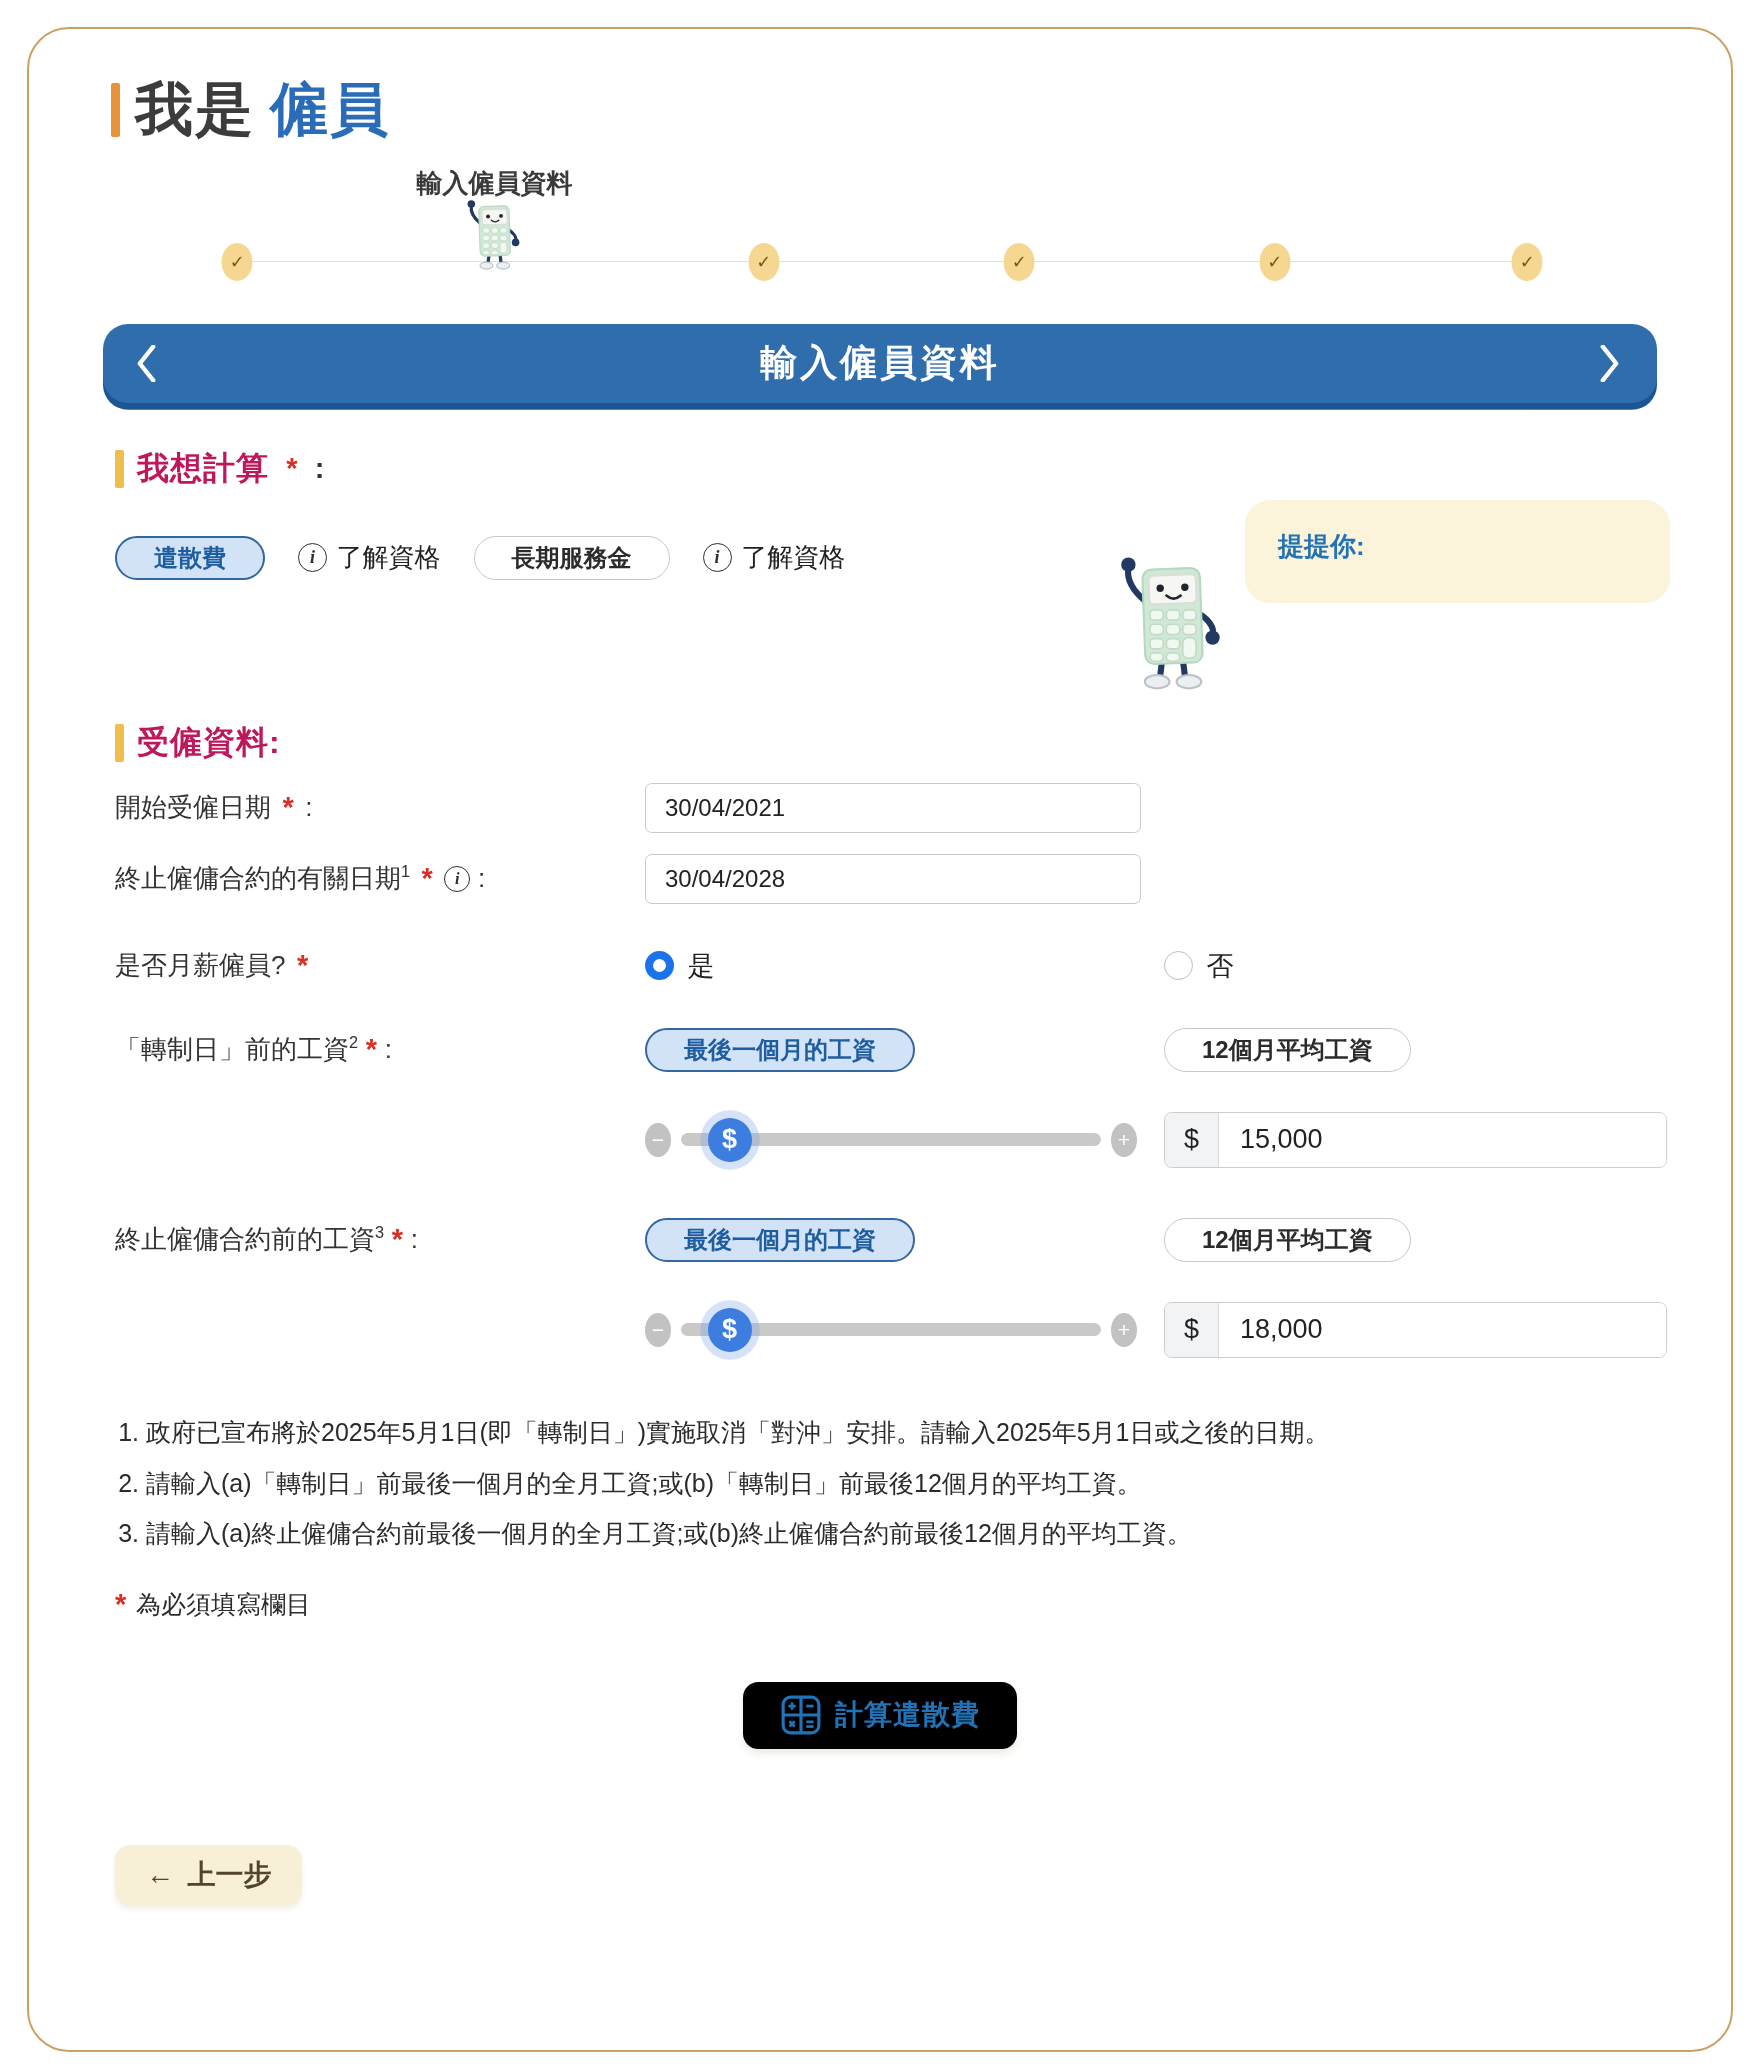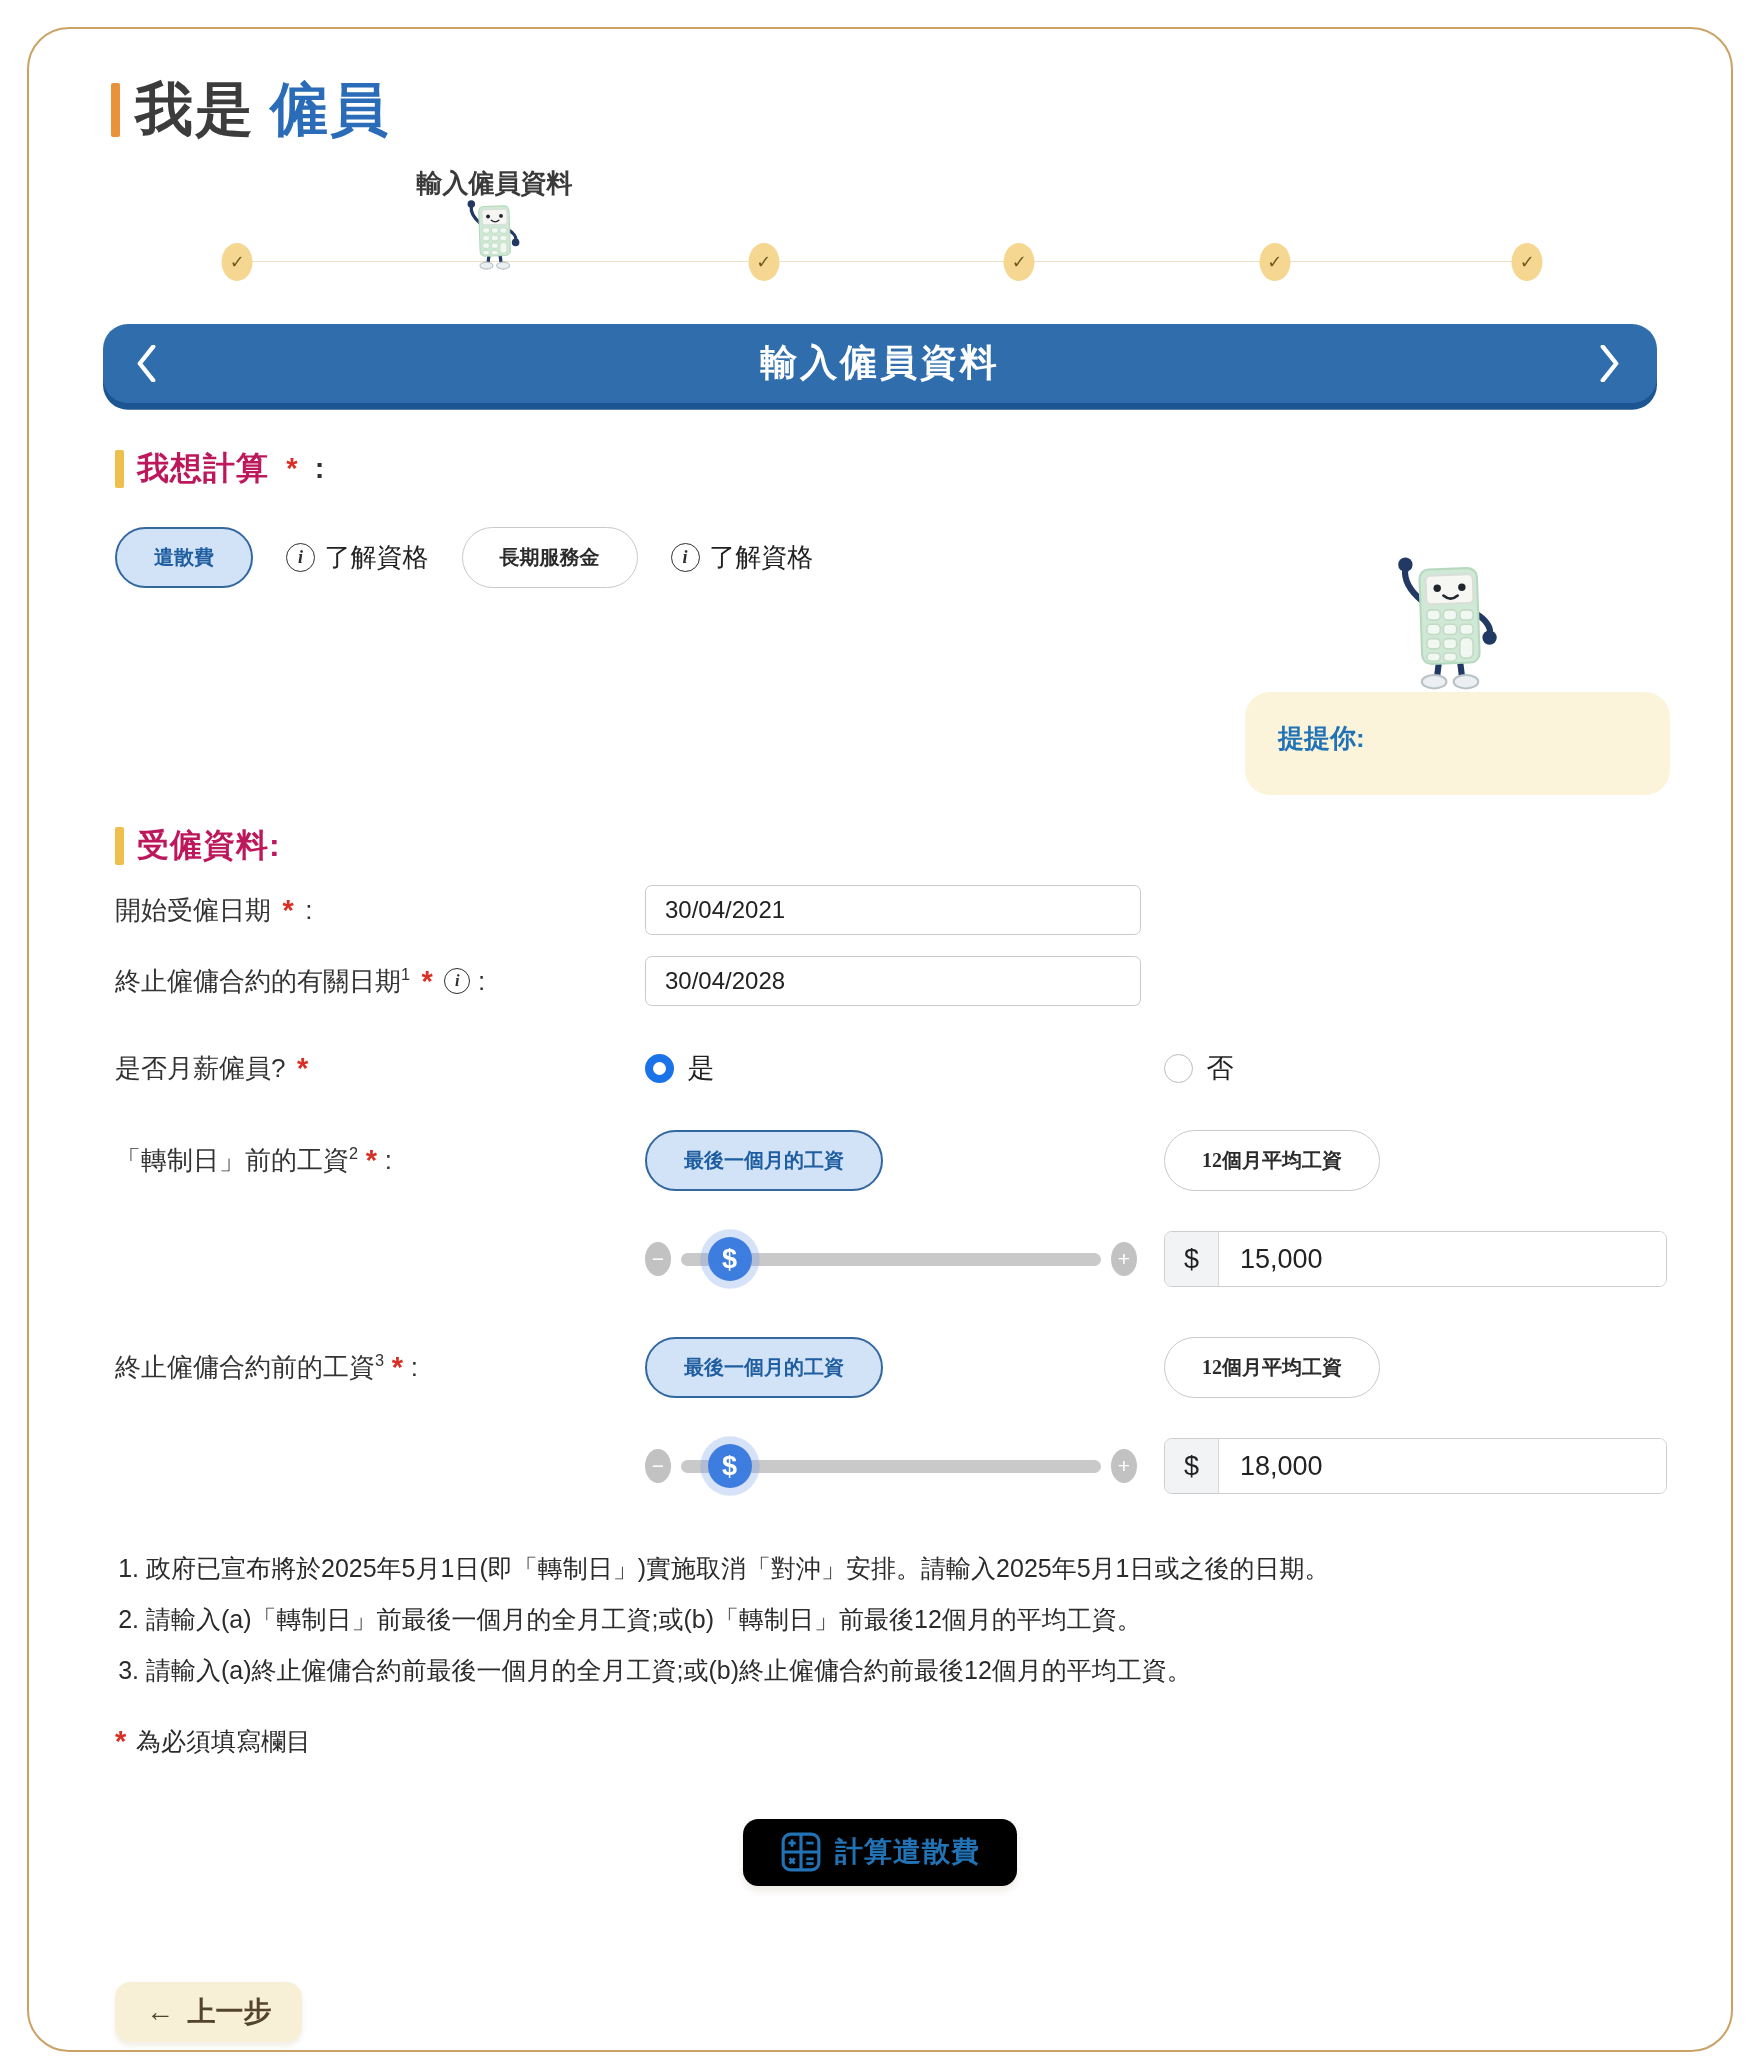--- a/index.html
+++ b/index.html
@@ -62,34 +62,34 @@
   
   .section-heading { display:flex; align-items:center; gap:13.4px; margin:44px 0 0 25px; }
   .section-heading .h { font-size:32px; font-weight:bold; color:#be185d; letter-spacing:1px; }
   .req { color:#d93025; font-size:29px; font-weight:bold; padding:0 3.8px; }
   .colon { font-size:29px; font-weight:bold; color:#333; }
 
   
   .calc-row { display:flex; margin:9.6px 0 0 25px; }
   .calc-left { display:flex; align-items:center; gap:33px; margin-top:27px; height:61px; }
   .pill {
-    height:61px; padding:0 37px; border-radius:33px;
+    height:44px; padding:0 37px; border-radius:33px;
     display:flex; align-items:center; justify-content:center;
-    font-size:20px; font-weight:bold; background:#ffffff;
-    border:1.9px solid #c9c9c9; color:#2b2b2b; cursor:pointer; white-space:nowrap;font-family:Liberation Serif, serif;
+    font-size:24px; font-weight:bold; background:#ffffff;
+    border:1.9px solid #c9c9c9; color:#2b2b2b; cursor:pointer; white-space:nowrap;
   }
   .pill.selected { background:#d2e3f8; border:2.9px solid #33679f; color:#1e5d9f; }
   .elig-link { display:flex; align-items:center; gap:9.6px; font-size:26px; color:#222; cursor:pointer; white-space:nowrap; }
   .info-i {
     width:29px; height:29px; border-radius:50%; border:1.9px solid #2e2e2e;
     display:inline-flex; align-items:center; justify-content:center;
     font-size:18px; font-style:italic; font-family:"Liberation Serif","DejaVu Serif",serif;
     font-weight:bold; color:#2e2e2e; flex:0 0 auto;
   }
-  .calc-right { margin-left:auto; display:flex; align-items:center;flex-direction:column; }
+  .calc-right { margin-left:auto; display:flex; align-items:flex-start; }
   .big-mascot { width:113px; height:154px; margin:38px 17.3px 0 0; }
   .tip-box {
     width:425px; background:#fbf4da; border-radius:25px;
     padding:29px 33px; margin-top:0;
   }
   .tip-title { color:#2273b6; font-size:26px; font-weight:bold; margin-bottom:9.6px; }
   .tip-body { color:#57503e; font-size:26px; line-height:1.55; }
   .tip-body b { font-weight:bold; }
 
   

